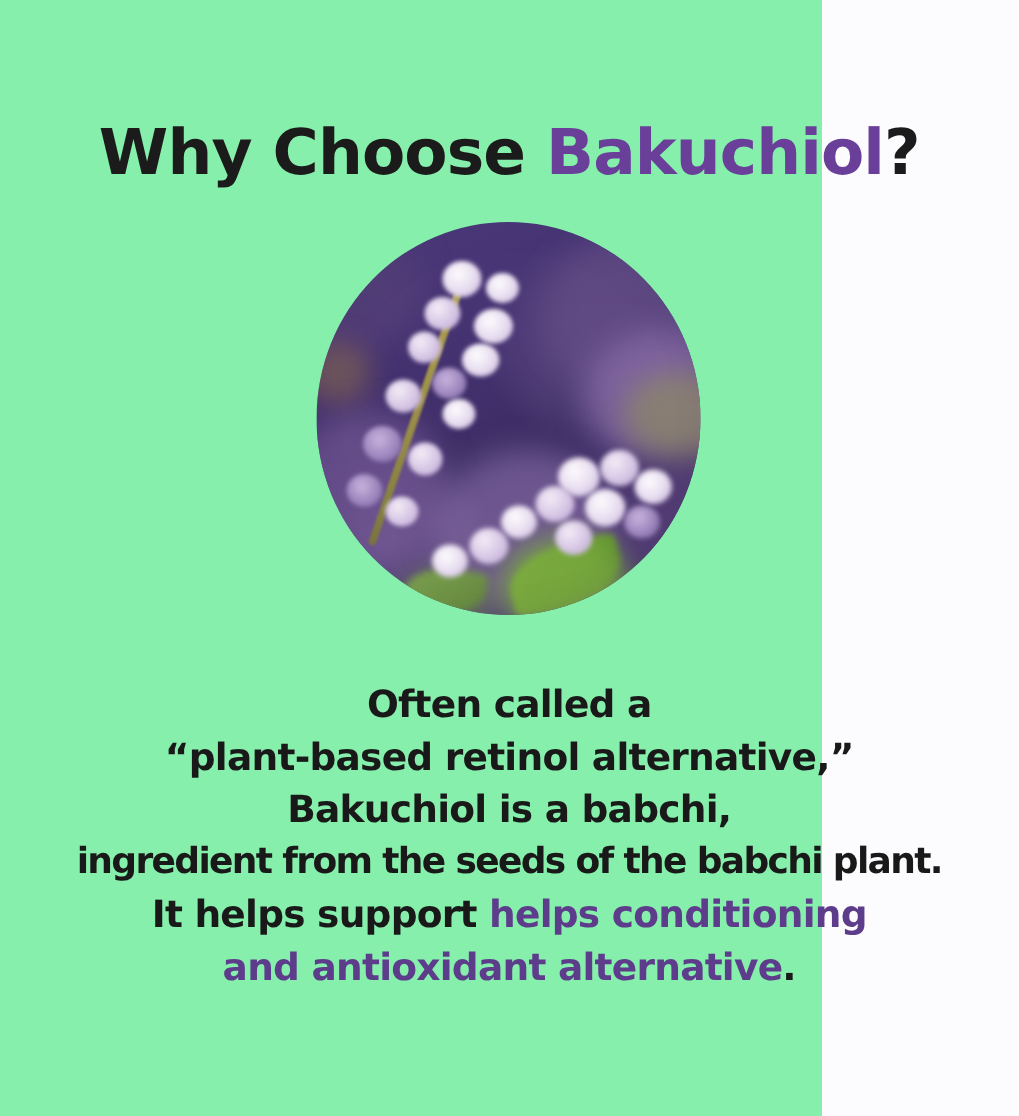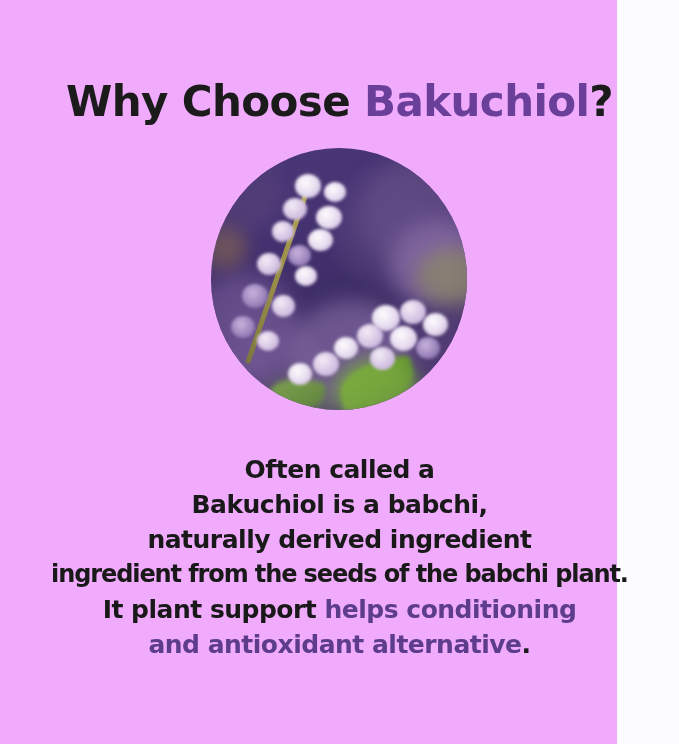--- a/index.html
+++ b/index.html
@@ -8,23 +8,23 @@
   }
   body {
     width: 679px;
     height: 744px;
     background: #fcfcfe;
     font-family: "DejaVu Sans", sans-serif;
     overflow: hidden;
   }
   .poster {
     position: relative;
-    width: 617px;
+    width: 548px;
     height: 744px;
-    background: #f0abfc;
+    background: #86efac;
     box-sizing: border-box;
   }
 
   
   .heading {
     position: absolute;
     top: 50px;
     left: 0;
     width: 679px;
     text-align: center;
@@ -233,20 +233,20 @@
         <div class="floret" style="left:40%;top:78%;width:26px;height:24px;"></div>
         <div class="floret pale" style="left:30%;top:82%;width:24px;height:22px;"></div>
       </div>
 
       <div class="photo-soft"></div>
     </div>
   </div>
 
   <div class="body-copy">
     <span class="line">Often called a</span>
+    <span class="line">“plant-based retinol alternative,”</span>
     <span class="line">Bakuchiol is a babchi,</span>
-    <span class="line">naturally derived ingredient</span>
     <span class="line tight">ingredient from the seeds of the babchi plant.</span>
-    <span class="line"><span>It plant support </span><span class="accent">helps conditioning</span></span>
+    <span class="line"><span>It helps support </span><span class="accent">helps conditioning</span></span>
     <span class="line"><span class="accent">and antioxidant alternative</span><span>.</span></span>
   </div>
 
 </div>
 
 </body></html>

